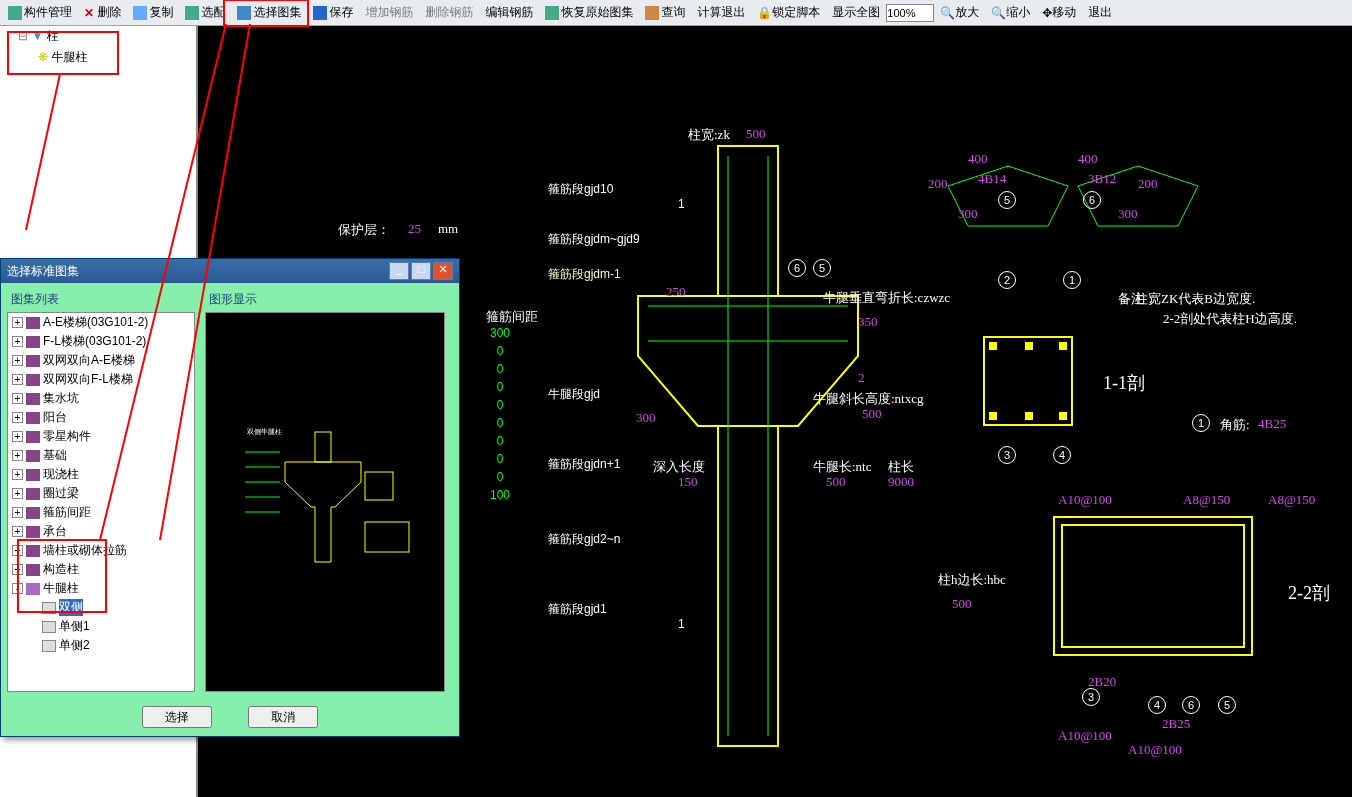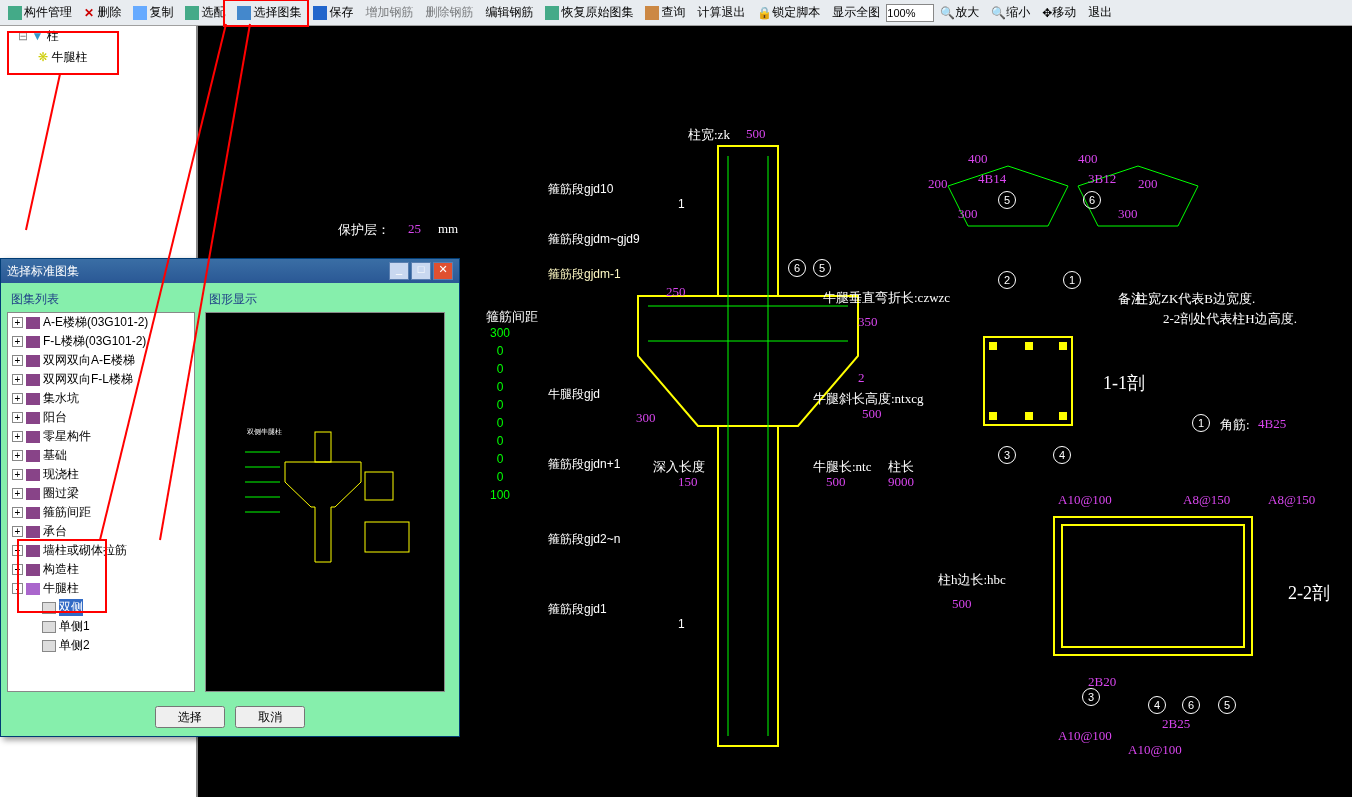--- a/index.html
+++ b/index.html
@@ -35,21 +35,21 @@
 .dlg-panel { background: #fff; border: 1px solid #888; }
 .dlg-left { width: 188px; height: 380px; overflow: auto; font-size: 12px; }
 .dlg-right { width: 240px; height: 380px; background: #000; display: flex; align-items: center; justify-content: center; }
 .dlg-label { font-size: 12px; color: #224488; margin: 2px 0 4px 4px; }
 .dlg-tree-item { padding: 1px 0 1px 4px; white-space: nowrap; display: flex; align-items: center; }
 .dlg-tree-item .exp { width: 11px; height: 11px; border: 1px solid #888; text-align: center; line-height: 9px; font-size: 10px; margin-right: 3px; }
 .dlg-tree-item .ico { width: 14px; height: 12px; margin-right: 3px; display: inline-block; }
 .dlg-tree-item.sel span.lab { background: #316ac5; color: #fff; }
 .dlg-tree-item.child { padding-left: 34px; }
 .dlg-btns { text-align: center; padding: 8px; }
-.dlg-btns button { width: 70px; height: 22px; margin: 0 3px; font-size: 12px; }
+.dlg-btns button { width: 70px; height: 22px; margin: 0 16px; font-size: 12px; }
 
 
 .circ { position: absolute; width: 18px; height: 18px; border: 1px solid #fff; border-radius: 50%; color: #fff; font-size: 11px; text-align: center; line-height: 16px; }
 
 
 .tbl { position: absolute; }
 .tbl div { color: #00ff00; text-align: center; font-size: 12px; height: 18px; }
 
 
 .sec-box { position: absolute; border: 2px solid #ffff00; }

